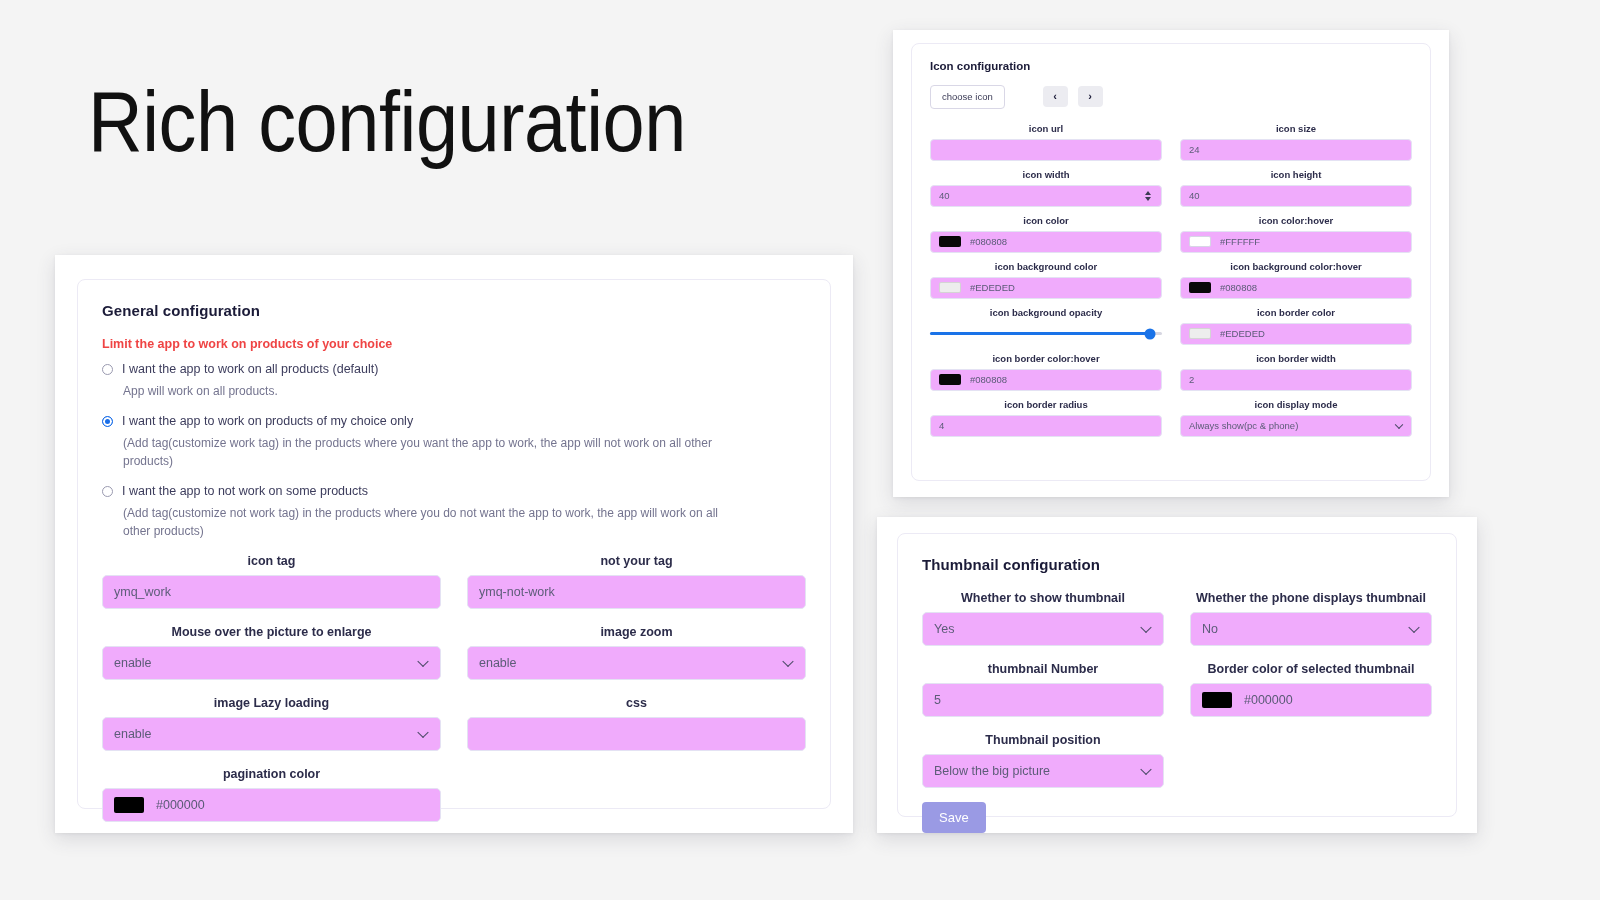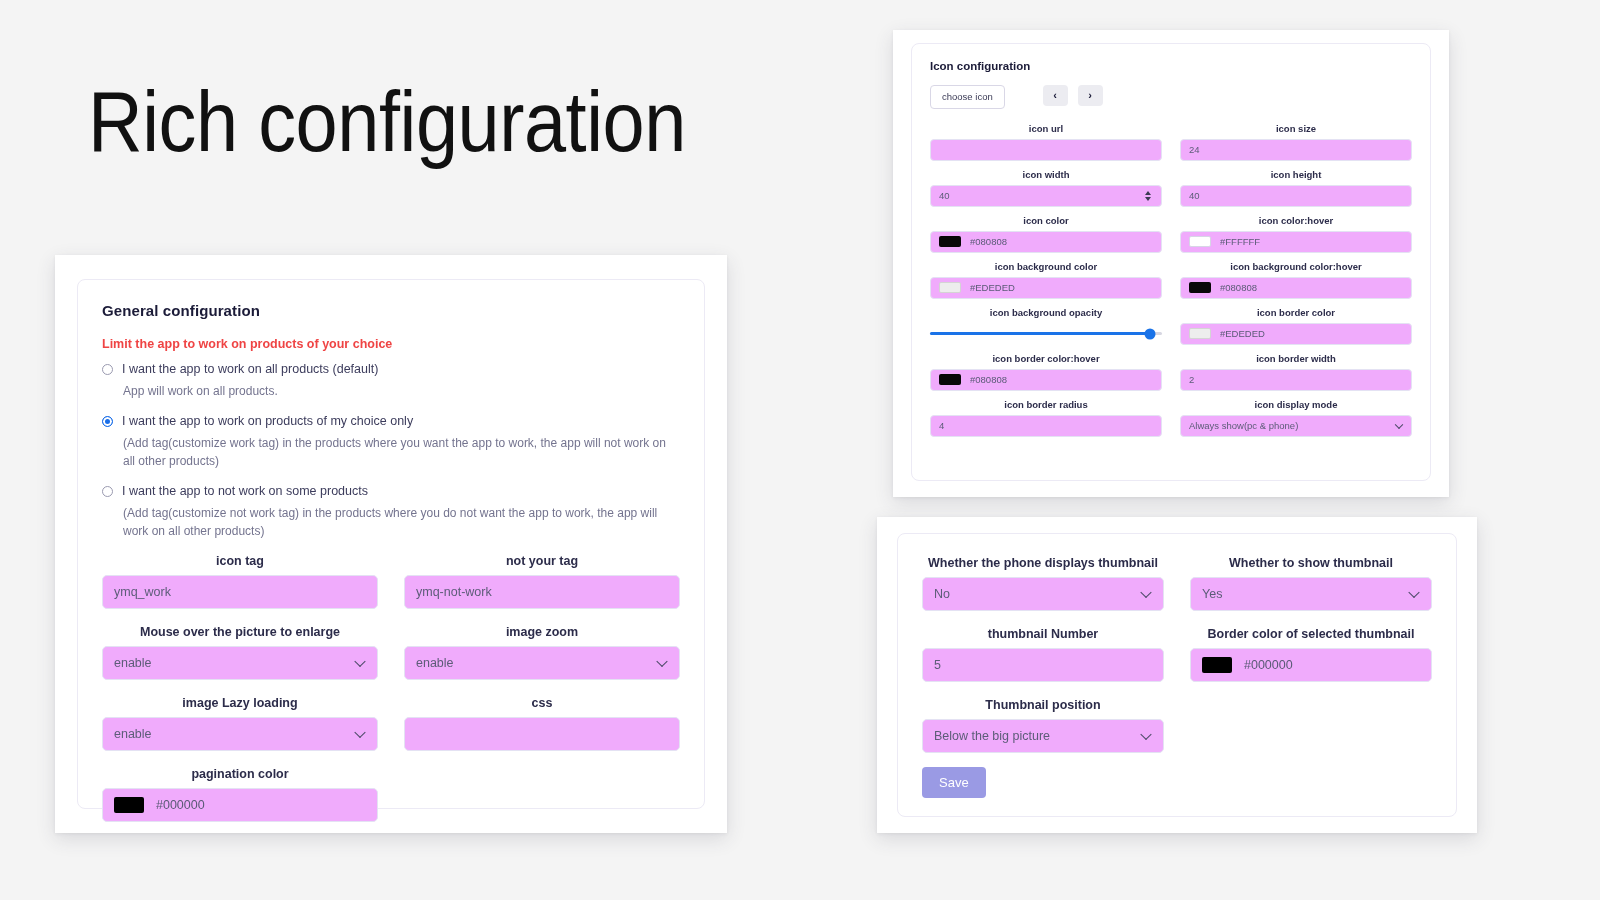--- a/index.html
+++ b/index.html
@@ -30,21 +30,21 @@
     transform: scaleX(0.88);
     transform-origin: left center;
   }
 
   
   .panel {
     position: absolute;
     background: #ffffff;
     box-shadow: 0 6px 18px rgba(60, 60, 80, 0.14), 0 1px 3px rgba(60,60,80,0.08);
   }
-  .panel-general { left: 55px;  top: 255px; width: 672px; height: 578px; }
+  .panel-general { left: 55px;  top: 255px; width: 798px; height: 578px; }
   .panel-icon    { left: 893px; top: 30px;  width: 556px; height: 467px; }
   .panel-thumb   { left: 877px; top: 517px; width: 600px; height: 316px; }
 
   
   .card {
     position: absolute;
     background: #ffffff;
     border: 1px solid #eceaf5;
     border-radius: 8px;
   }
@@ -209,20 +209,21 @@
     width: 0; height: 0;
     border-left: 3px solid transparent;
     border-right: 3px solid transparent;
   }
   .spinner i.up   { border-bottom: 4px solid #3a3a52; }
   .spinner i.down { border-top: 4px solid #3a3a52; }
 
   
   .icon-toolbar {
     display: flex;
+    align-items: center;
     gap: 10px;
     margin-bottom: 14px;
   }
   .btn-choose {
     border: 1px solid #d9d7e6;
     background: #ffffff;
     border-radius: 4px;
     font-size: 9.5px;
     color: #3a3a55;
     padding: 6px 11px;
@@ -475,29 +476,30 @@
       </div>
 
     </div>
   </div>
 </div>
 
 <div class="panel panel-thumb">
   <div class="card card-thumb">
     <div class="card-inner">
 
+      <div class="card-title">Thumbnail configuration</div>
 
       <div class="grid2">
+        <div class="field">
+          <span class="field-label">Whether to show thumbnail</span>
+          <div class="control select">Yes</div>
+        </div>
         <div class="field">
           <span class="field-label">Whether the phone displays thumbnail</span>
           <div class="control select">No</div>
-        </div>
-        <div class="field">
-          <span class="field-label">Whether to show thumbnail</span>
-          <div class="control select">Yes</div>
         </div>
 
         <div class="field">
           <span class="field-label">thumbnail Number</span>
           <div class="control">5</div>
         </div>
         <div class="field">
           <span class="field-label">Border color of selected thumbnail</span>
           <div class="control">
             <span class="swatch" style="background:#000000;"></span>

